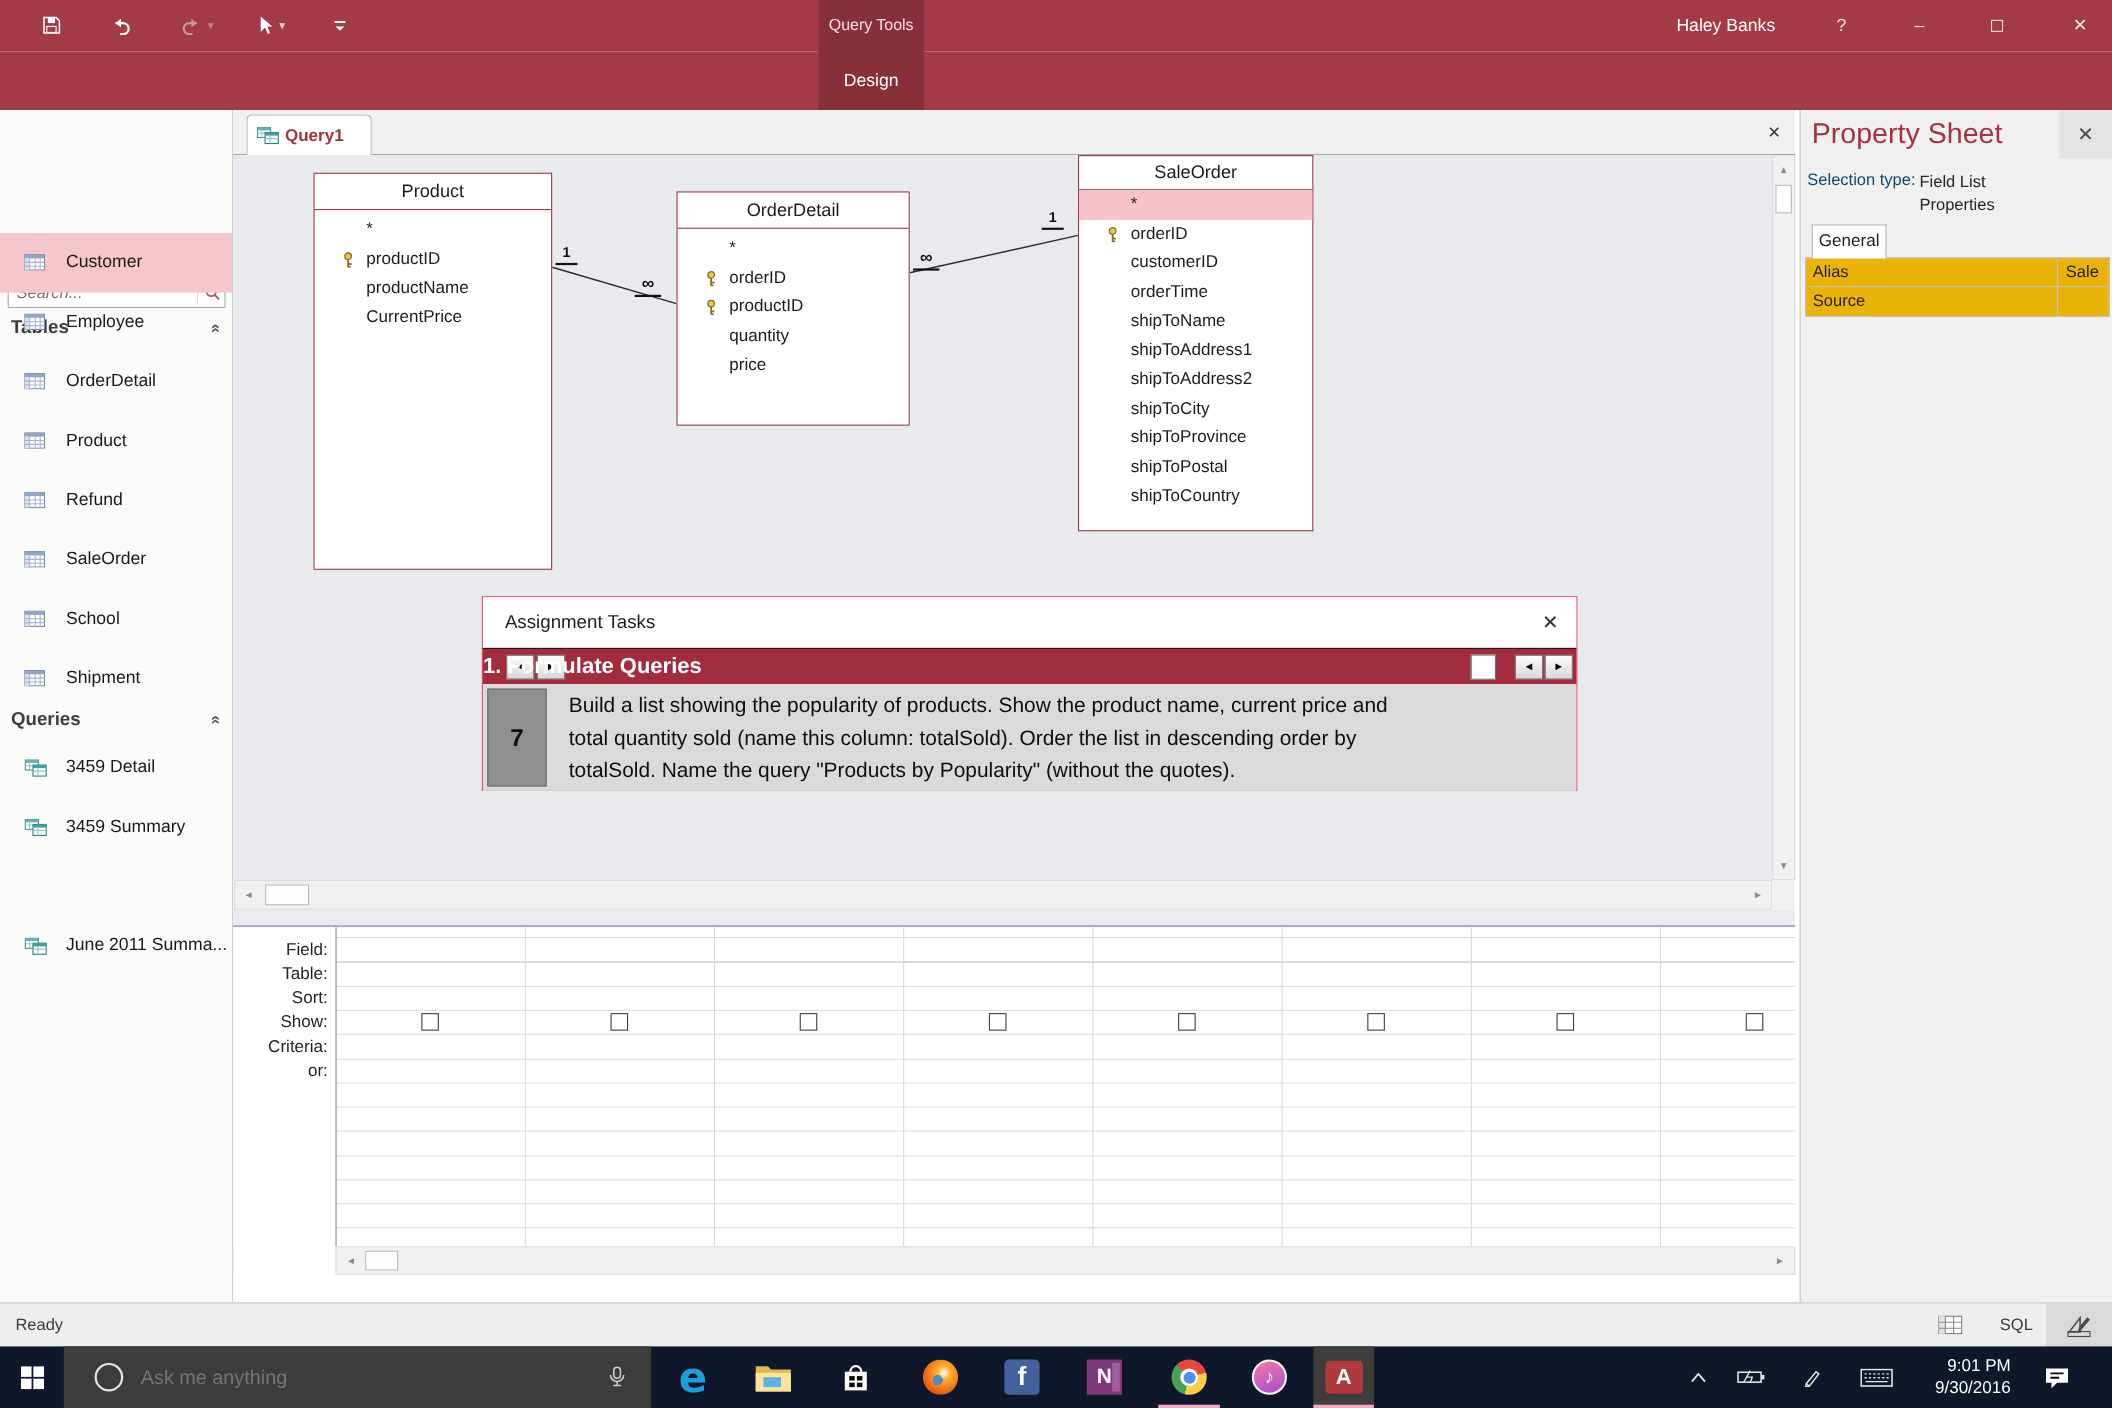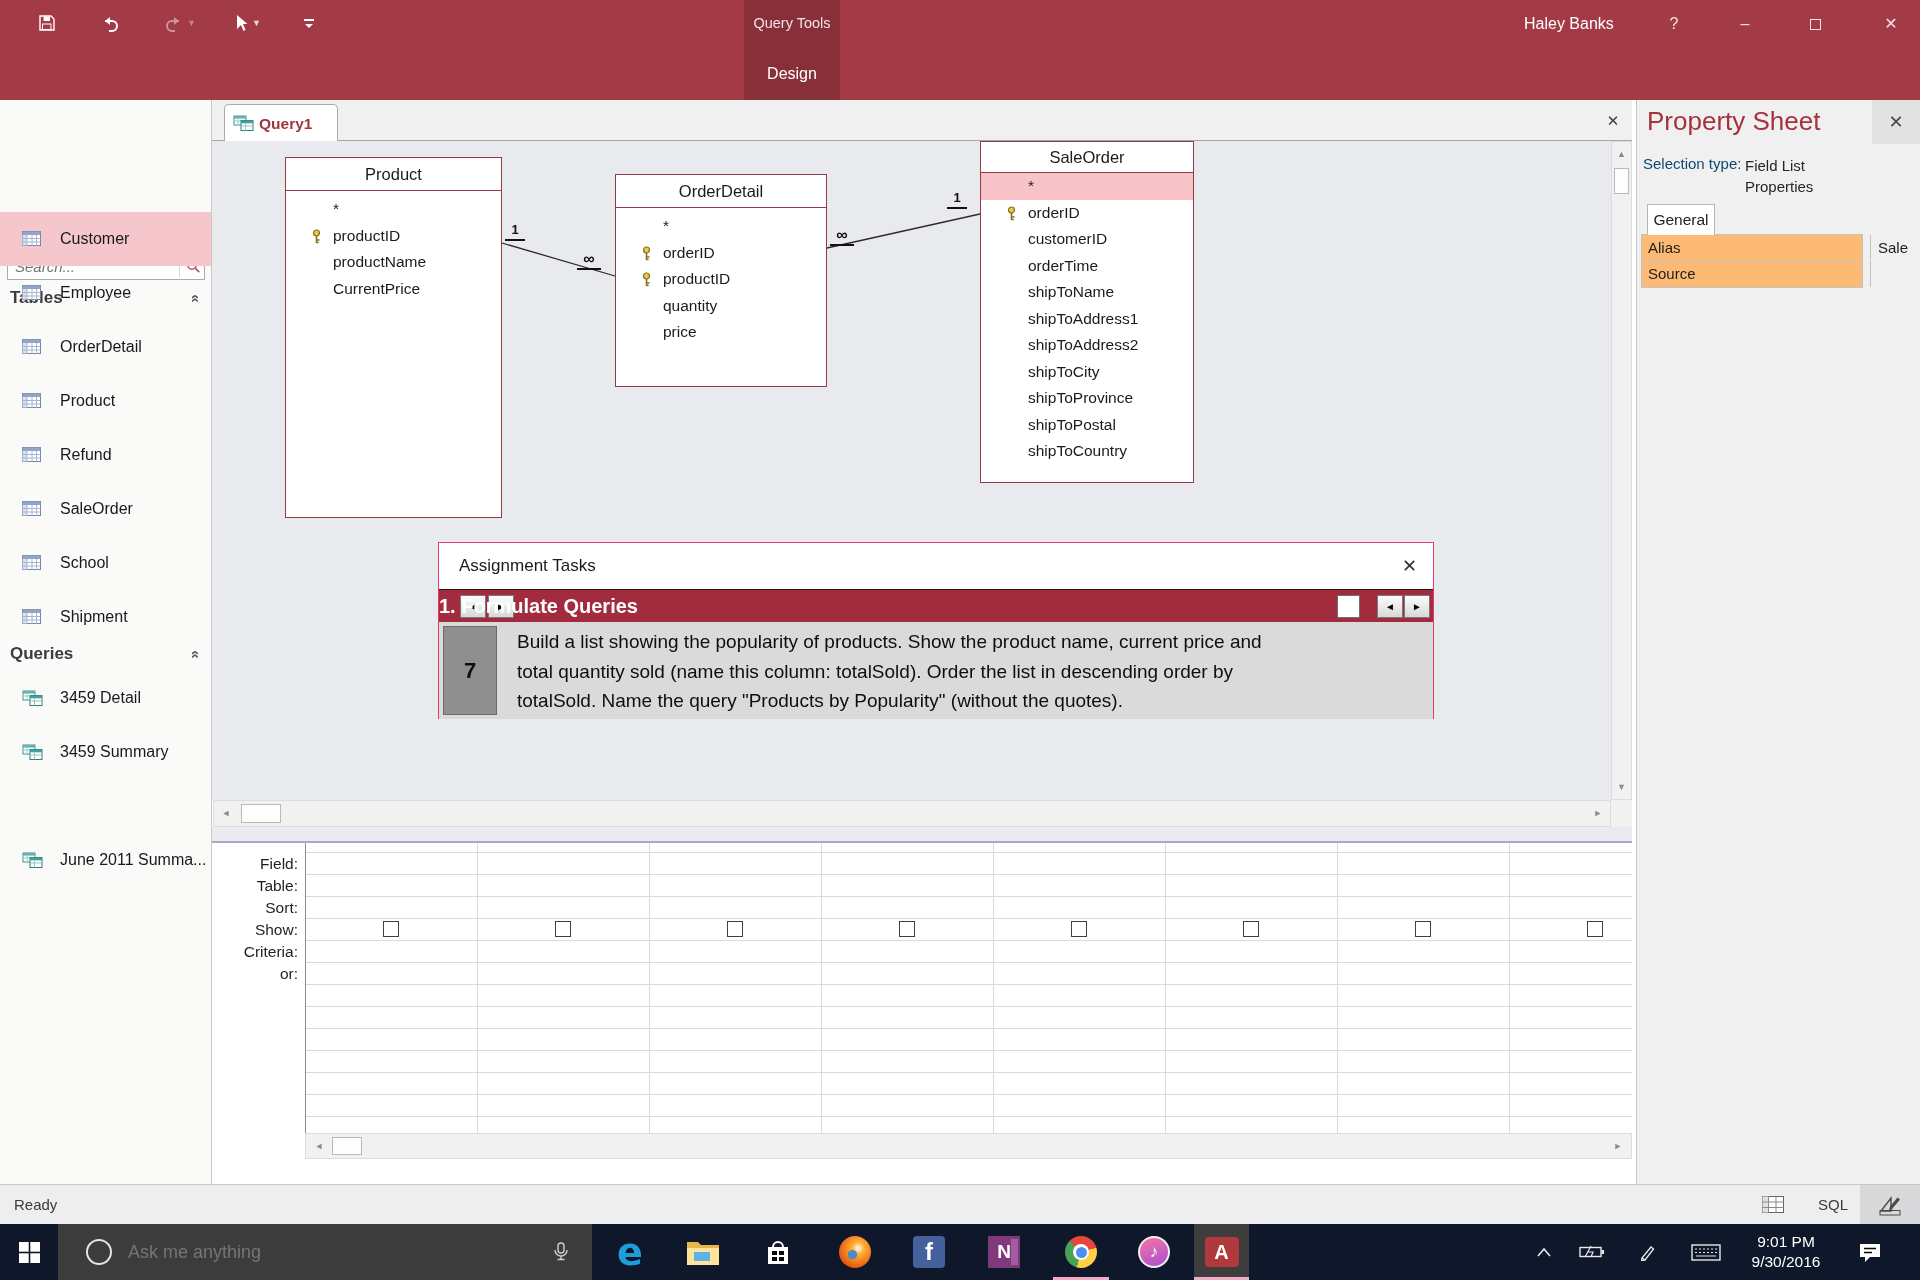--- a/index.html
+++ b/index.html
@@ -88,21 +88,21 @@
 #hscroll2{position:absolute;left:305px;top:1133px;width:1327px;height:26px}
 #docfill{position:absolute;left:212px;top:1159px;width:1420px;height:25px;background:#fff}
 
 
 #ps{position:absolute;left:1636px;top:100px;width:284px;height:1084px;background:#F0F0F1;border-left:1px solid #C6C6C6}
 #ps-closeblock{position:absolute;right:0;top:0;width:48px;height:44px;background:#E2E2E3;text-align:center;line-height:44px;font-size:18px;color:#4A4A4A}
 #ps-title{position:absolute;left:10px;top:6px;font-size:26px;color:#A4333E}
 #ps-sel-label{position:absolute;left:6px;top:55px;font-size:15px;color:#0c4a6e}
 #ps-sel-value{position:absolute;left:108px;top:55px;width:92px;font-size:15px;color:#262626;line-height:21px}
 #ps-tab{position:absolute;left:10px;top:104px;width:68px;height:31px;background:#fff;border:1px solid #B5B5B5;border-bottom:none;text-align:center;line-height:30px;font-size:15.5px;color:#222;z-index:2}
-#ps-table{position:absolute;left:4px;top:134px;width:222px;height:54px;background:#fdba74;border:1px solid #C2C2C2}
+#ps-table{position:absolute;left:4px;top:134px;width:277px;height:54px;background:#eab308;border:1px solid #C2C2C2}
 .ps-row{position:relative;height:26px;line-height:26px;font-size:15px;color:#1E1E1E}
 .ps-row .nm{position:absolute;left:6px}
 .ps-row .vl{position:absolute;left:232px;padding-left:4px;overflow:hidden;width:44px;white-space:nowrap}
 .ps-row .dv{position:absolute;left:228px;top:0;height:100%;border-left:1px solid #C2C2C2}
 #ps-r1{border-bottom:1px solid #C2C2C2}
 
 
 #statusbar{position:absolute;left:0;top:1184px;width:1920px;height:40px;background:#EEEEEF;border-top:1px solid #C8C8C8}
 #st-ready{position:absolute;left:14px;top:0;line-height:40px;font-size:15px;color:#3A3A3A}
 #st-ds{position:absolute;left:1762px;top:11px}
@@ -123,21 +123,21 @@
 .fb-icon{width:32px;height:32px;border-radius:4px;background:#44619D;color:#fff;font-weight:bold;font-size:24px;text-align:center;line-height:32px}
 .on-icon{position:relative;width:32px;height:32px;background:#80397B;color:#fff;font-weight:bold;font-size:19px;text-align:center;line-height:32px}
 .on-strip{position:absolute;right:2px;top:3px;width:7px;height:26px;background:#A05DA0}
 .chrome-icon{position:relative;width:32px;height:32px;border-radius:50%;background:conic-gradient(from -45deg,#E8453C 0 120deg,#FFCE44 120deg 240deg,#4AA153 240deg 360deg)}
 .chrome-icon .in{position:absolute;left:8px;top:8px;width:16px;height:16px;border-radius:50%;background:#fff}
 .chrome-icon .dot{position:absolute;left:10.5px;top:10.5px;width:11px;height:11px;border-radius:50%;background:#4E8EF0}
 .it-icon{width:32px;height:32px;border-radius:50%;background:linear-gradient(160deg,#F575A6,#A84FD0);border:2px solid #F0F0F0;color:#fff;font-size:17px;font-weight:bold;text-align:center;line-height:28px}
 .ac-icon{width:34px;height:30px;border-radius:4px;background:#B0393E;color:#fff;font-weight:bold;font-size:20px;text-align:center;line-height:30px}
 .edge-icon{color:#1D9DD9;font-size:38px;font-weight:bold;font-family:"DejaVu Sans",sans-serif;line-height:32px}
 .tray{position:absolute;top:0;height:56px;display:flex;align-items:center;justify-content:center}
-#tb-clock{position:absolute;left:1744px;top:0;width:84px;height:56px;color:#fff;font-size:15.5px;text-align:center;display:flex;flex-direction:column;justify-content:center;gap:2px}
+#tb-clock{position:absolute;left:1744px;top:0;width:84px;height:56px;color:#fff;font-size:15.5px;text-align:right;display:flex;flex-direction:column;justify-content:center;gap:2px}
 </style>
 </head>
 <body>
 
 <div id="root">
 
   <div id="titlebar">
     <span class="qat-ic" style="left:38px">
       <svg width="18" height="18" viewBox="0 0 18 18">
           <path d="M2 2 h11 l3 3 v11 H2 z" fill="none" stroke="#fff" stroke-width="1.4"></path>

